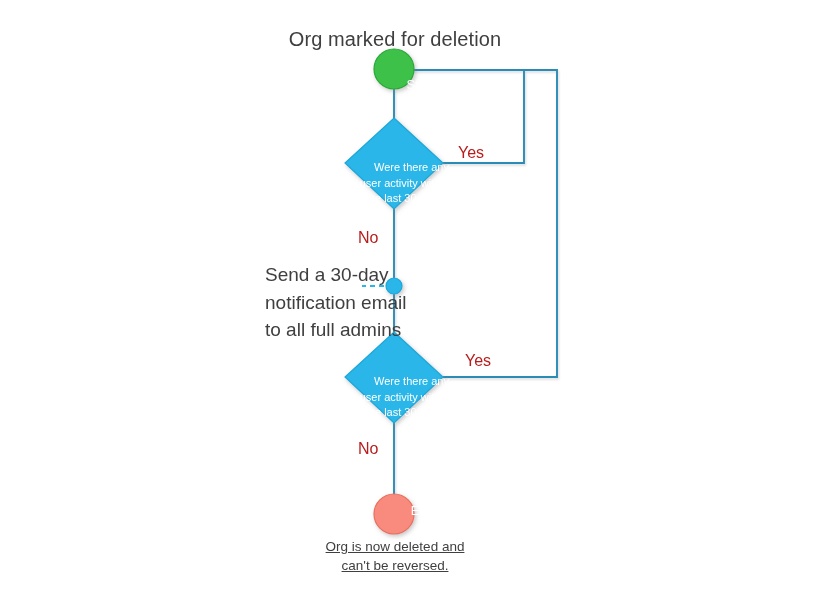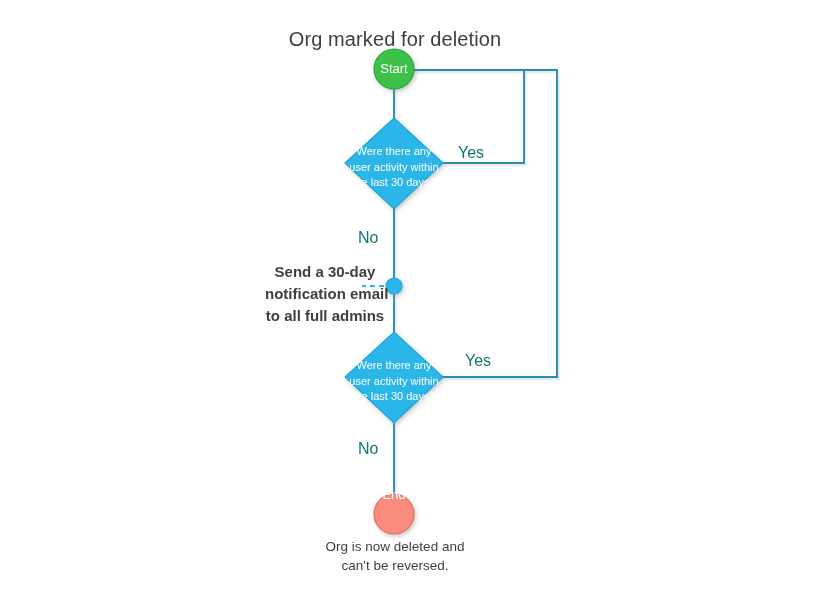--- a/index.html
+++ b/index.html
@@ -37,47 +37,48 @@
     letter-spacing: 0.1px;
   }
   #end-caption {
     left: 0;
     top: 537px;
     width: 790px;
     text-align: center;
     font-size: 13.5px;
     color: #3f3f3f;
     line-height: 1.42;
+    text-decoration: underline;
   }
   #annotation-email {
     left: 265px;
     top: 261px;
     width: 120px;
     text-align: center;
-    font-size: 15px;
+    font-size: 19px;
     color: #3f3f3f;
     line-height: 1.45;
-    font-weight: bold;
   }
   .edge-label {
     font-size: 16px;
-    color: #0f766e;
+    color: #b91c1c;
     text-align: right;
   }
   #label-yes-1 { left: 458px; top: 142px; }
   #label-no-1  { left: 358px; top: 227px; }
   #label-yes-2 { left: 465px; top: 350px; }
   #label-no-2  { left: 358px; top: 438px; }
 
   .node-label {
     position: absolute;
     color: #ffffff;
     white-space: pre;
-    text-align: center;
+    text-align: right;
     pointer-events: none;
+    margin-top: 16px;
   }
   .terminator-label { font-size: 13px; }
   #start-label { left: 354px; top: 61px; width: 80px; }
   #end-label   { left: 354px; top: 487px; width: 80px; }
   .decision-label {
     font-size: 11px;
     line-height: 1.42;
     width: 110px;
   }
   #decision-1-label { left: 339px; top: 144px; }

